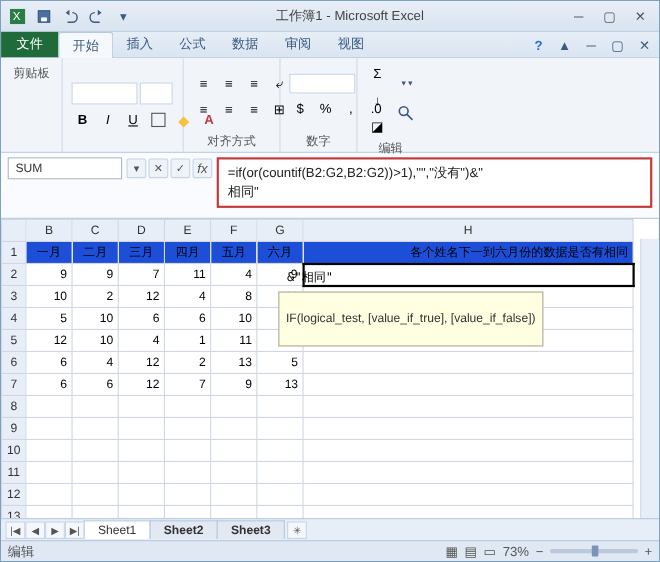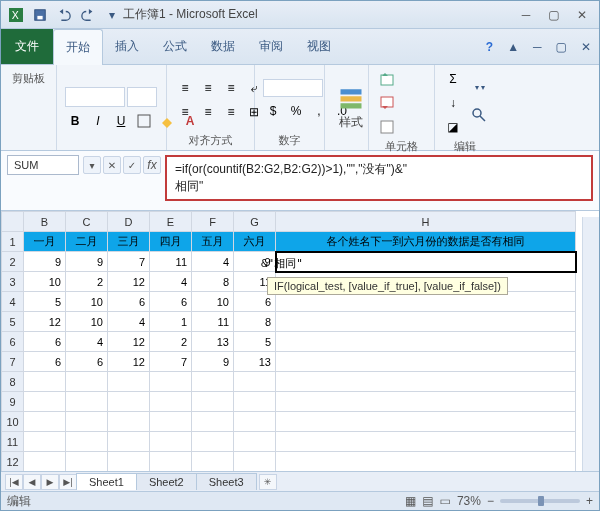--- a/index.html
+++ b/index.html
@@ -1,60 +1,60 @@
 <!DOCTYPE html>
 <html><head>
 <meta charset="utf-8">
 <style>
 *{box-sizing:border-box;margin:0;padding:0;font-family:"Microsoft YaHei",SimSun,Arial,sans-serif;font-size:12px;}
 body{background:#fff;width:600px;height:511px;overflow:hidden;border:1px solid #7ba1bf;position:relative;}
 .titlebar{height:28px;background:linear-gradient(#e8eef7,#d8e4f0);display:flex;align-items:center;padding:0 4px;border-bottom:1px solid #b5c9de;}
 .titlebar .qat{display:flex;gap:2px;align-items:center;}
 .qat-btn{width:22px;height:22px;display:flex;align-items:center;justify-content:center;border-radius:3px;color:#3b5a82;}
 .qat-btn svg{width:14px;height:14px;}
-.titlebar .title{flex:1;color:#444;font-size:12px;}
+.titlebar .title{flex:1;text-align:center;color:#444;font-size:12px;}
 .win-btns{display:flex;gap:2px;}
 .win-btn{width:26px;height:18px;display:flex;align-items:center;justify-content:center;color:#555;border:1px solid transparent;border-radius:2px;}
-.menubar{height:36px;background:linear-gradient(#e6edf6,#dae5f1);display:flex;align-items:stretch;border-bottom:1px solid #b5c9de;}
+.menubar{height:24px;background:linear-gradient(#e6edf6,#dae5f1);display:flex;align-items:stretch;border-bottom:1px solid #b5c9de;}
 .file-tab{background:#1f6b3a;color:#fff;padding:0 14px;display:flex;align-items:center;font-size:12px;}
 .menu-tab{padding:0 12px;display:flex;align-items:center;color:#3b5a82;font-size:12px;}
 .menu-tab.active{background:#f5f9fd;border:1px solid #b5c9de;border-bottom:none;border-radius:3px 3px 0 0;margin-bottom:-1px;}
 .help-circle{margin-left:auto;display:flex;align-items:center;gap:14px;padding:0 8px;color:#3b5a82;}
 .ribbon{height:86px;background:#f1f5fa;border-bottom:1px solid #b5c9de;display:flex;}
 .rgroup{border-right:1px solid #cfdae8;padding:4px 8px 2px;display:flex;flex-direction:column;justify-content:space-between;}
 .rgroup .body{display:flex;align-items:center;gap:6px;flex:1;}
 .rgroup .label{text-align:center;font-size:11px;color:#555;padding-top:2px;}
 .big-btn{display:flex;flex-direction:column;align-items:center;gap:2px;color:#444;font-size:11px;padding:2px 4px;}
 .big-btn svg{width:28px;height:28px;}
 .ico{width:20px;height:20px;display:flex;align-items:center;justify-content:center;}
 .ico svg{width:16px;height:16px;}
 .mini-col{display:flex;flex-direction:column;gap:4px;}
 .fb-row{height:60px;background:#f9fbfe;border-bottom:1px solid #b5c9de;display:flex;align-items:flex-start;padding:4px 6px;gap:4px;}
-.namebox{width:72px;height:20px;border:1px solid #abb9cd;background:#fff;display:flex;align-items:center;padding:0 6px;font-size:11px;color:#333;}
+.namebox{width:104px;height:20px;border:1px solid #abb9cd;background:#fff;display:flex;align-items:center;padding:0 6px;font-size:11px;color:#333;}
 .fb-btns{display:flex;gap:2px;margin-top:0;height:20px;align-items:center;}
 .fb-btn{width:18px;height:18px;display:flex;align-items:center;justify-content:center;border:1px solid #c8d4e5;background:#eef3fa;border-radius:2px;font-size:10px;color:#555;}
 .formula-box{flex:1;border:2px solid #c23b3b;background:#fff;padding:4px 8px;font-family:Consolas,monospace;font-size:13px;color:#222;line-height:1.4;min-height:46px;}
 .grid-wrap{position:relative;}
 .grid{border-collapse:collapse;table-layout:fixed;}
 .grid th,.grid td{border:1px solid #d0d7e2;height:20px;font-size:11px;padding:0 4px;text-align:right;background:#fff;overflow:hidden;white-space:nowrap;}
 .grid .rowhdr{background:#e8eef7;text-align:center;color:#333;font-weight:normal;width:22px;}
 .grid .colhdr{background:#e8eef7;text-align:center;color:#333;font-weight:normal;}
 .grid .corner{background:#e8eef7;width:22px;}
 .grid td.t{text-align:center;background:#fff;}
-.grid td.left{text-align:center;}
-.grid .hdr-row td{background:#0ea5e9;}
-.tooltip{position:absolute;top:66px;left:266px;background:#ffffe1;border:1px solid #aca899;padding:2px 6px;font-size:11px;color:#333;white-space:nowrap;z-index:5;}
+.grid td.left{text-align:right;}
+.grid .hdr-row td{background:#1d4ed8;}
+.tooltip{position:absolute;top:66px;left:252px;background:#ffffe1;border:1px solid #aca899;padding:18px 6px;font-size:11px;color:#333;white-space:nowrap;z-index:5;}
 .overlay-formula{position:absolute;top:25px;left:260px;font-family:Consolas,monospace;font-size:11px;color:#000;background:transparent;z-index:4;white-space:nowrap;}
 .overlay-formula2{position:absolute;top:45px;left:260px;font-family:Consolas,monospace;font-size:11px;color:#000;z-index:4;white-space:nowrap;}
 .watermark{position:absolute;right:6px;top:232px;font-size:14px;color:#d33;z-index:10;pointer-events:none;text-align:right;}
 .watermark .u{color:#1a5fd6;text-decoration:underline;font-size:12px;}
 .sheet-tabs{position:absolute;bottom:19px;left:0;right:0;height:20px;background:#e8eef7;border-top:1px solid #b5c9de;display:flex;align-items:center;padding:0 4px;gap:0;}
 .nav-btn{width:18px;height:16px;border:1px solid #c8d4e5;background:#f4f7fb;display:flex;align-items:center;justify-content:center;font-size:9px;color:#555;}
 .sheet-tab{padding:2px 12px;background:#fff;border:1px solid #b5c9de;border-bottom:none;font-size:11px;color:#333;margin-left:-1px;}
-.sheet-tab.inactive{background:#e2e9f3;}
+.sheet-tab.inactive{background:#e2e9f3;font-weight:bold;}
 .statusbar{position:absolute;bottom:0;left:0;right:0;height:19px;background:#dfe8f3;border-top:1px solid #b5c9de;display:flex;align-items:center;padding:0 6px;font-size:11px;color:#555;gap:10px;}
 .zoom{margin-left:auto;display:flex;align-items:center;gap:6px;}
 .slider{width:80px;height:4px;background:#bcc9dc;position:relative;border-radius:2px;}
 .slider .thumb{position:absolute;left:38px;top:-3px;width:6px;height:10px;background:#7b93b5;border-radius:1px;}
 .vsbar{position:absolute;right:0;top:216px;width:17px;bottom:39px;background:#e8eef7;border-left:1px solid #cfdae8;}
 </style>
 </head>
 <body>
 
 <div class="titlebar">
@@ -173,57 +173,20 @@
         <div class="ico" style="width:60px;border:1px solid #c8d4e5;background:#fff;height:18px"></div>
         <div style="display:flex;gap:3px">
           <div class="ico">$</div>
           <div class="ico">%</div>
           <div class="ico">,</div>
           <div class="ico">.0</div>
         </div>
       </div>
     </div>
     <div class="label">数字</div>
-  </div>
-  <div class="rgroup" style="width:44px">
-    <div class="body">
-      <div class="big-btn">
-        <svg viewBox="0 0 32 32">
-            <rect x="4" y="6" width="24" height="6" fill="#4a8fd0"></rect>
-            <rect x="4" y="14" width="24" height="6" fill="#e8b94a"></rect>
-            <rect x="4" y="22" width="24" height="6" fill="#7fb86a"></rect>
-          </svg>
-        <span>样式</span>
-      </div>
-    </div>
-    <div class="label"></div>
-  </div>
-  <div class="rgroup" style="width:66px">
-    <div class="body">
-      <div class="mini-col">
-        <div class="ico">
-            <svg viewBox="0 0 16 16">
-              <rect x="2" y="4" width="12" height="10" fill="#fff" stroke="#5a8"></rect>
-              <path d="M6 2l3 3H3z" fill="#5a8"></path>
-            </svg>
-          </div>
-        <div class="ico">
-            <svg viewBox="0 0 16 16">
-              <rect x="2" y="2" width="12" height="10" fill="#fff" stroke="#c55"></rect>
-              <path d="M6 14l3-3H3z" fill="#c55"></path>
-            </svg>
-          </div>
-        <div class="ico">
-            <svg viewBox="0 0 16 16">
-              <rect x="2" y="2" width="12" height="12" fill="#fff" stroke="#888"></rect>
-            </svg>
-          </div>
-      </div>
-    </div>
-    <div class="label">单元格</div>
   </div>
   <div class="rgroup" style="width:60px;border-right:none">
     <div class="body">
       <div class="mini-col">
         <div class="ico">Σ</div>
         <div class="ico">↓</div>
         <div class="ico">◪</div>
       </div>
       <div class="mini-col">
         <div class="ico">

